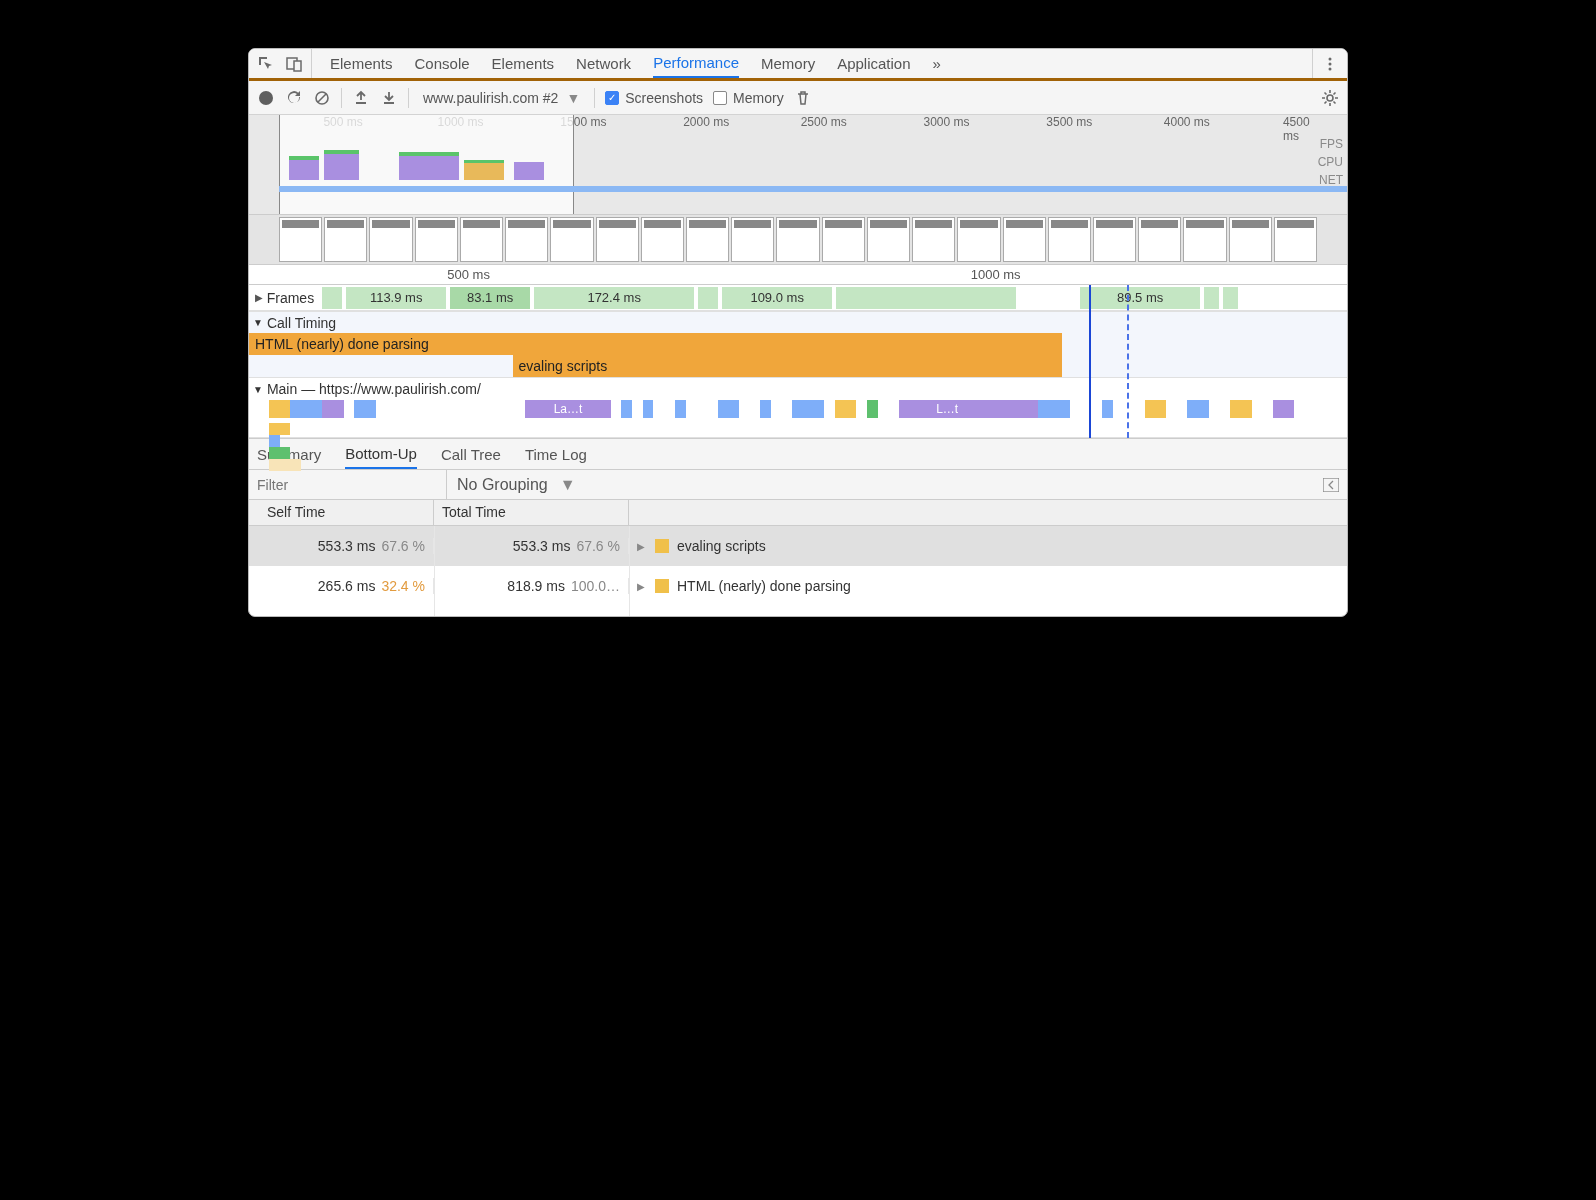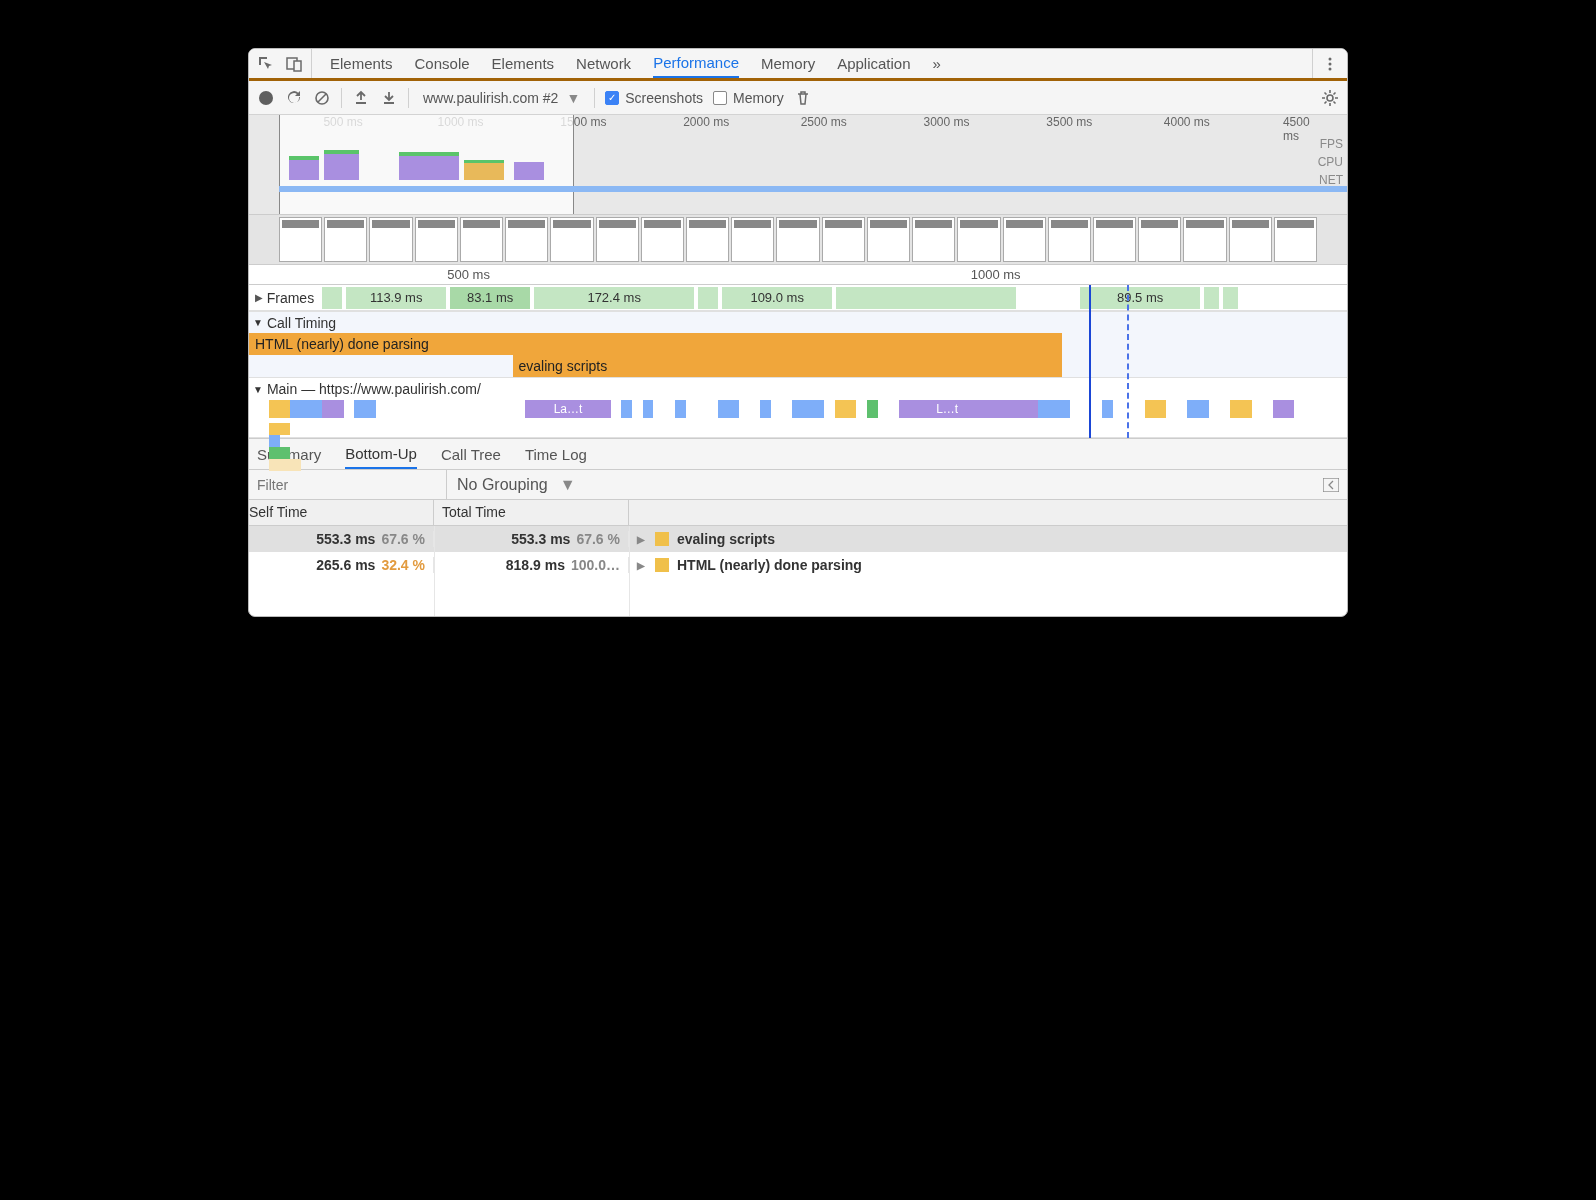--- a/index.html
+++ b/index.html
@@ -95,24 +95,24 @@
   .bottom-tabs{display:flex;height:32px;align-items:center;border-top:1px solid #ccc;border-bottom:1px solid #ccc;background:#f5f5f5;padding:0 8px;gap:24px;font-size:15px;}
   .bottom-tab{color:#555;height:100%;display:flex;align-items:center;cursor:pointer;}
   .bottom-tab.active{color:#333;border-bottom:2px solid #1a73e8;}
   
   .filter-row{display:flex;height:30px;align-items:center;border-bottom:1px solid #ccc;background:#f5f5f5;}
   .filter-input{flex:0 0 165px;height:100%;border:none;border-right:1px solid #ccc;background:transparent;padding:0 8px;font-size:14px;color:#888;}
   .grouping{flex:1;display:flex;align-items:center;padding:0 10px;color:#555;gap:12px;font-size:16px;}
   .toggle-pane{padding:0 8px;color:#777;}
   
   .tbl{display:flex;border-bottom:1px solid #ccc;height:26px;background:#f0f0f0;font-size:14px;font-weight:500;}
-  .col-self{width:185px;border-right:1px solid #ccc;padding:4px 0;}
+  .col-self{width:185px;border-right:1px solid #ccc;padding:4px 18px;}
   .col-total{width:195px;border-right:1px solid #ccc;padding:4px 8px;}
   .col-act{flex:1;padding:4px 8px;}
-  .tbl-row{display:flex;height:26px;font-size:14px;align-items:center;font-weight:bold;}
+  .tbl-row{display:flex;height:40px;font-size:14px;align-items:center;}
   .tbl-row.sel{background:#e0e0e0;}
   .cell-self{width:185px;border-right:1px solid #e6e6e6;padding:0 8px;text-align:right;display:flex;justify-content:flex-end;gap:6px;}
   .cell-total{width:195px;border-right:1px solid #e6e6e6;padding:0 8px;text-align:right;display:flex;justify-content:flex-end;gap:6px;position:relative;}
   .cell-act{flex:1;padding:0 8px;display:flex;align-items:center;gap:8px;}
   .pct{color:#888;}
   .pct.orange{color:#e29b3f;}
   .act-swatch{width:14px;height:14px;background:#f0c04a;}
   .disclose{color:#888;font-size:10px;width:10px;}
   .tbl-body{min-height:90px;position:relative;}
   .tbl-body::after{content:'';position:absolute;left:185px;top:0;bottom:0;width:1px;background:#e6e6e6;}

